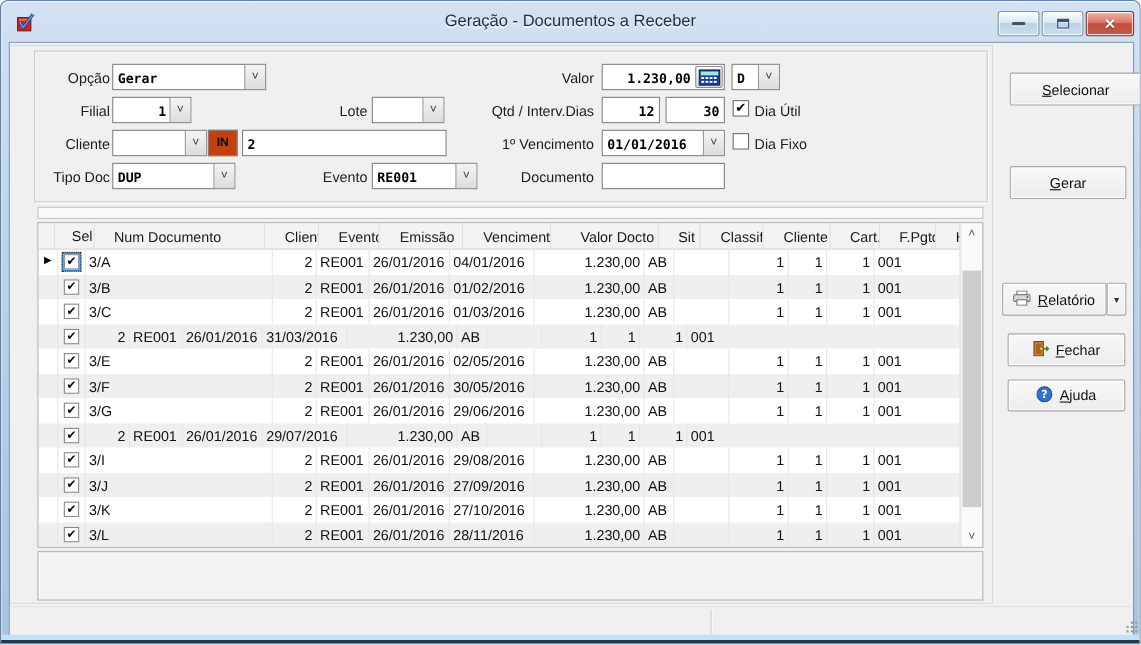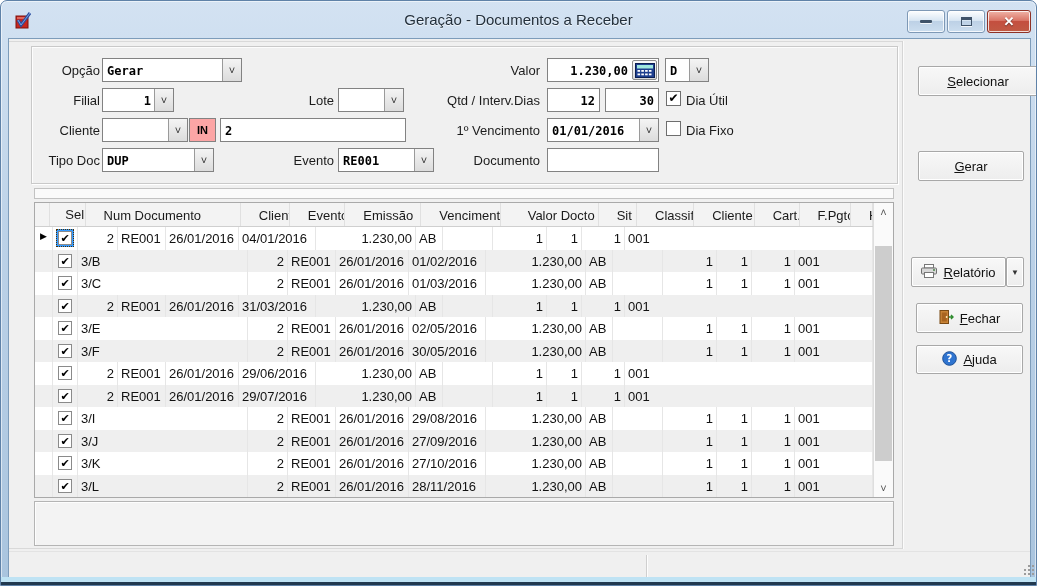--- a/index.html
+++ b/index.html
@@ -43,21 +43,21 @@
   .flabel { position:absolute; font-size:13px; color:#1c1c1c; text-align:right; white-space:nowrap; }
   .tinput, .combo { position:absolute; height:24px; background:#fff; border:1px solid #828282; }
   .mono, .cval, .tval { font-family:"DejaVu Sans Mono", monospace; font-weight:bold; font-size:12px; color:#000; }
   .tval { display:block; padding:5px 4px 0 4px; white-space:nowrap; overflow:hidden; }
   .tval.num { text-align:right; }
   .combo { display:flex; }
   .cval { flex:1; padding:5px 3px 0 4px; overflow:hidden; white-space:nowrap; }
   .cval.num { text-align:right; }
   .cbtn { width:19px; border-left:1px solid #9a9a9a; background:linear-gradient(180deg,#f4f4f4,#dcdcdc);
     color:#333; font-size:11px; display:flex; align-items:center; justify-content:center; }
-  .in-btn { position:absolute; height:24px; background:#fca5a5; border:1px solid #828282;
+  .in-btn { position:absolute; height:24px; background:#c2410c; border:1px solid #828282;
     font-size:11px; font-weight:bold; color:#000; display:flex; align-items:center; justify-content:center; }
   .calc-btn { position:absolute; width:25px; height:20px; border:1px solid #8d8d8d; border-radius:2px;
     background:linear-gradient(180deg,#fbfbfb,#d9d9d9); display:flex; align-items:center; justify-content:center; }
   .fcb { position:absolute; width:15px; height:15px; background:#fff; border:1px solid #6e6e6e;
     font-size:12px; line-height:13px; text-align:center; color:#000; }
   .fcb-label { position:absolute; font-size:13px; color:#1c1c1c; white-space:nowrap; }
 
   
   .strip { position:absolute; left:25px; top:149px; width:860px; height:11px;
     background:#fafafa; border:1px solid #c2c2c2; }
@@ -249,20 +249,21 @@
             <div class="hcell col-hist">Hist.</div>
           </div>
         <div>
             <div class="grow">
               <div class="gcell col-ind">▶</div>
               <div class="gcell col-sel">
                 <span class="cbwrap focus">
                   <span class="cb">✔</span>
                 </span>
               </div>
+              <div class="gcell col-num">3/A</div>
               <div class="gcell col-cliente">2</div>
               <div class="gcell col-evento">RE001</div>
               <div class="gcell col-emissao">26/01/2016</div>
               <div class="gcell col-vencimento">04/01/2016</div>
               <div class="gcell col-valor">1.230,00</div>
               <div class="gcell col-sit">AB</div>
               <div class="gcell col-classif"></div>
               <div class="gcell col-portador">1</div>
               <div class="gcell col-cart">1</div>
               <div class="gcell col-fpgto">1</div>
@@ -367,20 +368,21 @@
               <div class="gcell col-fpgto">1</div>
               <div class="gcell col-hist">001</div>
             </div>
             <div class="grow">
               <div class="gcell col-ind"></div>
               <div class="gcell col-sel">
                 <span class="cbwrap">
                   <span class="cb">✔</span>
                 </span>
               </div>
+              <div class="gcell col-num">3/G</div>
               <div class="gcell col-cliente">2</div>
               <div class="gcell col-evento">RE001</div>
               <div class="gcell col-emissao">26/01/2016</div>
               <div class="gcell col-vencimento">29/06/2016</div>
               <div class="gcell col-valor">1.230,00</div>
               <div class="gcell col-sit">AB</div>
               <div class="gcell col-classif"></div>
               <div class="gcell col-portador">1</div>
               <div class="gcell col-cart">1</div>
               <div class="gcell col-fpgto">1</div>

